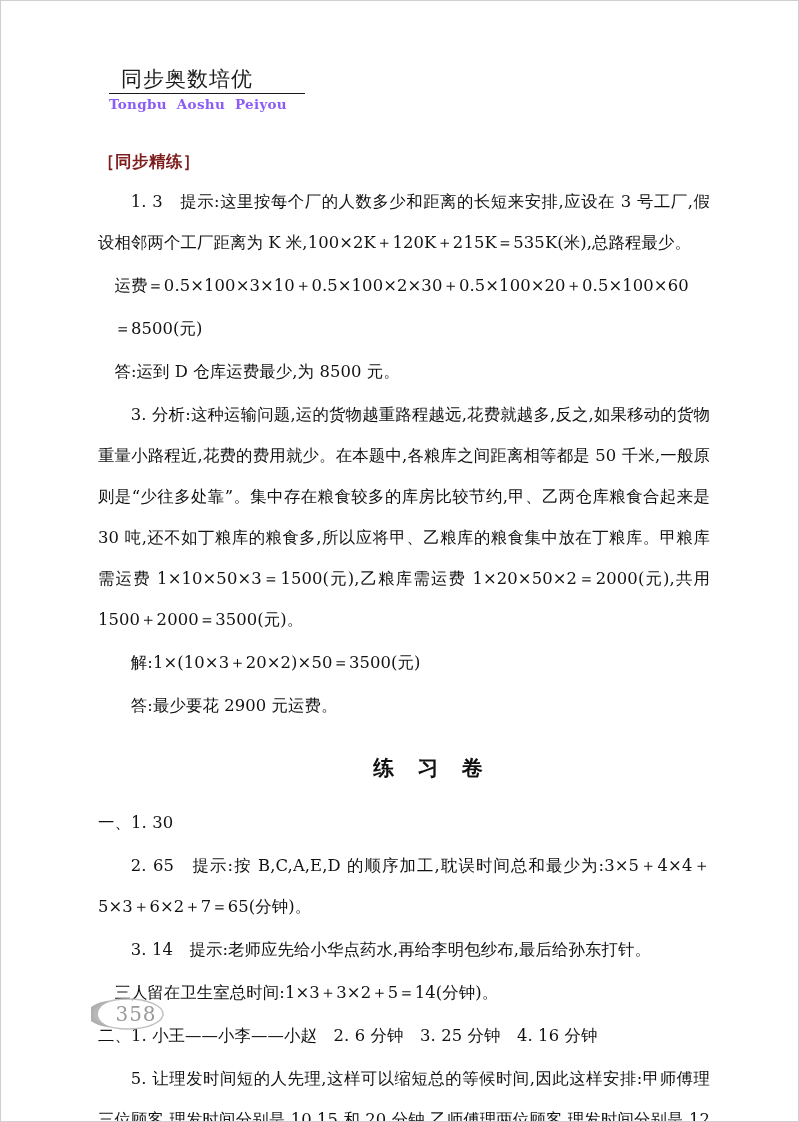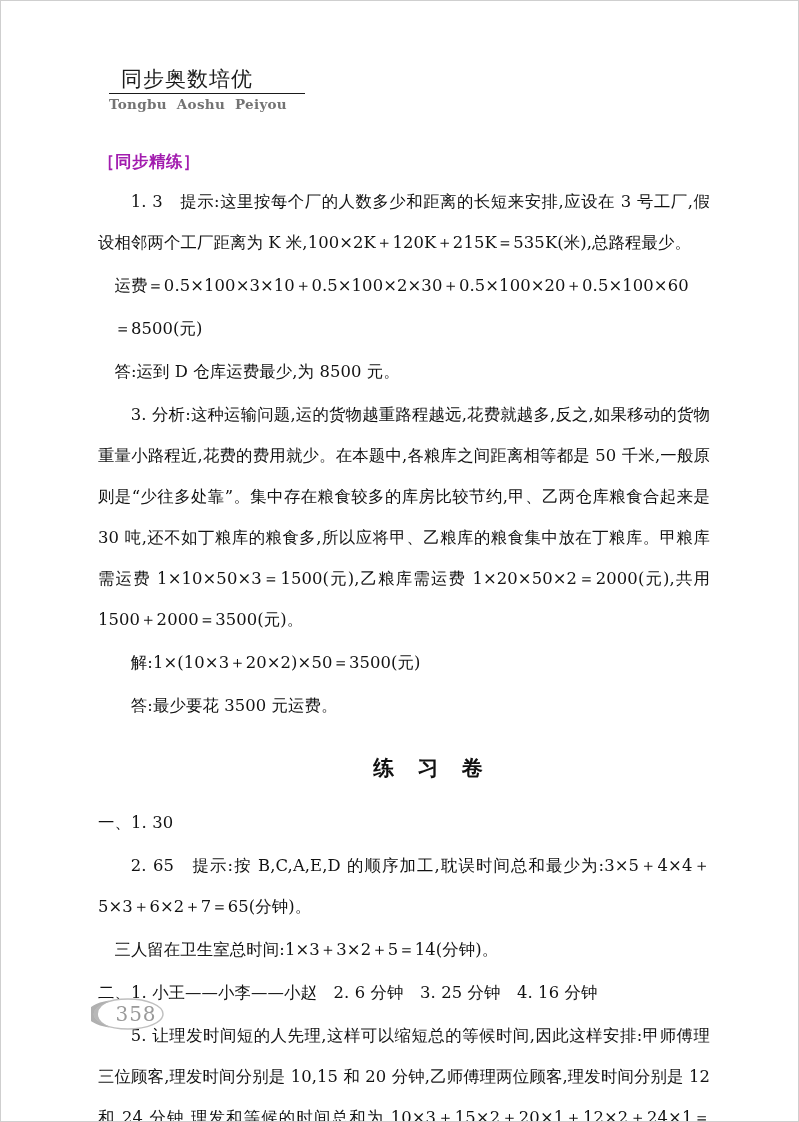--- a/index.html
+++ b/index.html
@@ -38,38 +38,38 @@
     border-bottom: 1.6px solid #1a1a1a;
     width: 196px;
     margin-top: 1px;
   }
   .runhead-py {
     font-family: "DejaVu Serif", "Liberation Serif", serif;
     font-weight: bold;
     font-size: 13.5px;
     letter-spacing: 0.3px;
     margin-top: 2px;
-    color: #737373;
+    color: #8b5cf6;
     white-space: pre;
   }
 
   
   .content {
     position: absolute;
     left: 97px;
     top: 150px;
     width: 612px;
   }
 
   .sect-head {
     font-size: 16.5px;
     font-weight: bold;
     letter-spacing: 0.5px;
     margin: 0 0 8px 0;
-    color: #a21caf;
+    color: #7f1d1d;
   }
 
   p.para {
     margin: 0 0 2px 0;
     font-size: 16.4px;
     line-height: 41px;
     text-align: justify;
     text-justify: inter-ideograph;
     color: #121212;
     letter-spacing: 0.1px;
@@ -134,28 +134,29 @@
   <div class="content">
 
     <div class="sect-head">［同步精练］</div>
 
     <p class="para indent">1. 3　提示:这里按每个厂的人数多少和距离的长短来安排,应设在 3 号工厂,假设相邻两个工厂距离为 K 米,100×2K＋120K＋215K＝535K(米),总路程最少。</p>
     <p class="para indent1">运费＝0.5×100×3×10＋0.5×100×2×30＋0.5×100×20＋0.5×100×60</p>
     <p class="para indent1">＝8500(元)</p>
     <p class="para indent1">答:运到 D 仓库运费最少,为 8500 元。</p>
     <p class="para indent">3. 分析:这种运输问题,运的货物越重路程越远,花费就越多,反之,如果移动的货物重量小路程近,花费的费用就少。在本题中,各粮库之间距离相等都是 50 千米,一般原则是“少往多处靠”。集中存在粮食较多的库房比较节约,甲、乙两仓库粮食合起来是 30 吨,还不如丁粮库的粮食多,所以应将甲、乙粮库的粮食集中放在丁粮库。甲粮库需运费 1×10×50×3＝1500(元),乙粮库需运费 1×20×50×2＝2000(元),共用 1500＋2000＝3500(元)。</p>
     <p class="para indent">解:1×(10×3＋20×2)×50＝3500(元)</p>
-    <p class="para indent">答:最少要花 3500 元运费。</p>
+    <p class="para indent">答:最少要花 2900 元运费。</p>
 
     <div class="exam-title-wrap">
       <div class="exam-title exam-title-inner">练 习 卷</div>
     </div>
 
     <p class="para noindent">一、1. 30</p>
     <p class="para indent">2. 65　提示:按 B,C,A,E,D 的顺序加工,耽误时间总和最少为:3×5＋4×4＋5×3＋6×2＋7＝65(分钟)。</p>
+    <p class="para indent">3. 14　提示:老师应先给小华点药水,再给李明包纱布,最后给孙东打针。</p>
     <p class="para indent1">三人留在卫生室总时间:1×3＋3×2＋5＝14(分钟)。</p>
     <p class="para noindent">二、1. 小王——小李——小赵　2. 6 分钟　3. 25 分钟　4. 16 分钟</p>
     <p class="para indent">5. 让理发时间短的人先理,这样可以缩短总的等候时间,因此这样安排:甲师傅理三位顾客,理发时间分别是 10,15 和 20 分钟,乙师傅理两位顾客,理发时间分别是 12 和 24 分钟,理发和等候的时间总和为 10×3＋15×2＋20×1＋12×2＋24×1＝128(分钟)。</p>
 
   </div>
 
   <div class="folio">
     <svg width="74" height="34" viewBox="0 0 74 34">
       <ellipse cx="37" cy="17" rx="35" ry="15" fill="none" stroke="#bfbfbf" stroke-width="1.4"></ellipse>
       <path d="M 20 4 A 35 15 0 0 0 20 30 A 26 15 0 0 1 20 4 Z" fill="#b8b8b8"></path>

